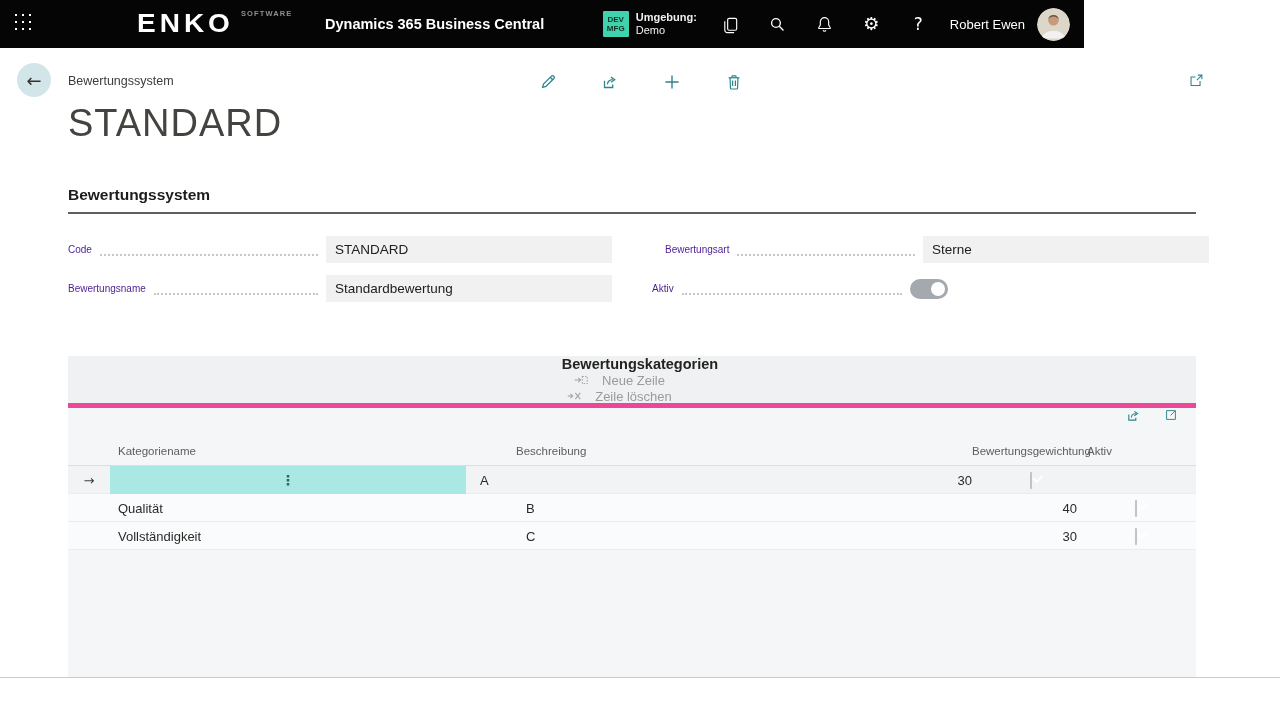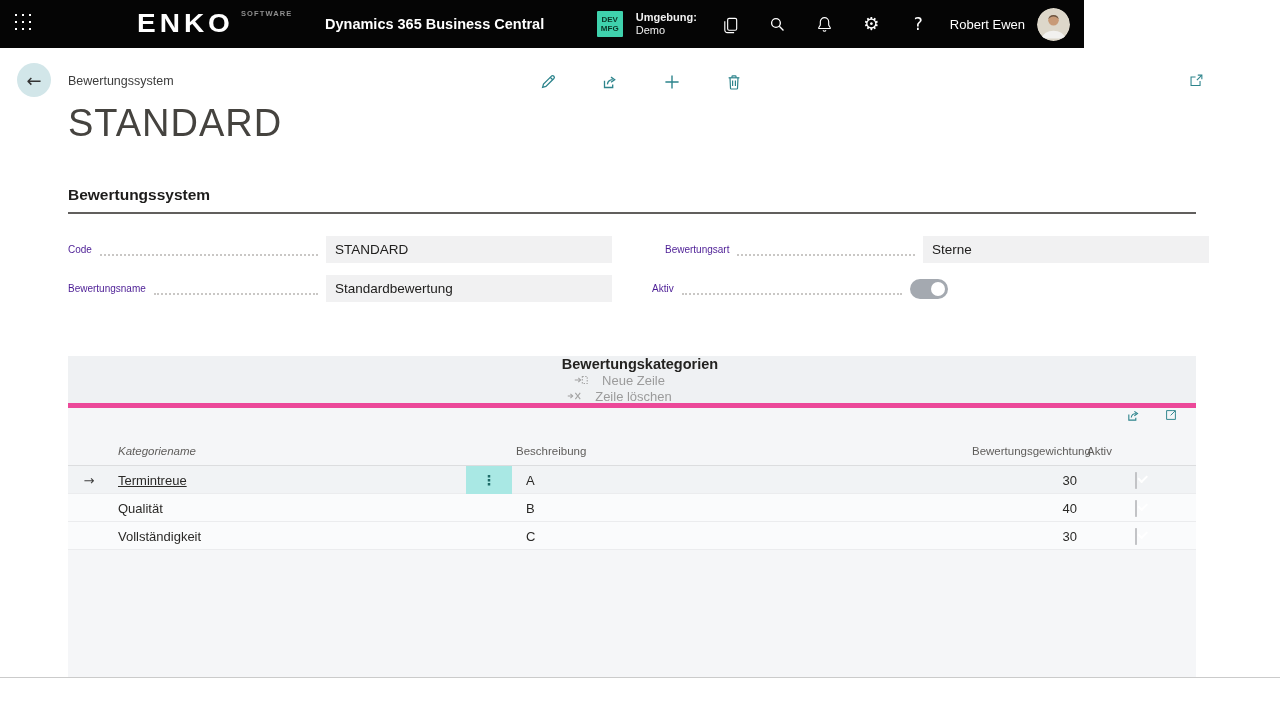--- a/index.html
+++ b/index.html
@@ -8,21 +8,21 @@
 
   
   .topbar{position:absolute;top:0;left:0;width:1084px;height:48px;background:#050505;display:flex;align-items:center;color:#fff;}
   .waffle{width:24px;height:24px;margin-left:13px;display:grid;grid-template-columns:repeat(3,6px);grid-template-rows:repeat(3,6px);gap:1px;cursor:pointer;}
   .waffle i{width:2.6px;height:2.6px;background:#fff;justify-self:center;align-self:center;}
   .logo{margin-left:100px;position:relative;width:152px;height:36px;}
   .logo-main{font-size:28px;font-weight:700;letter-spacing:4px;line-height:36px;display:inline-block;transform:scaleY(.94);color:#fff;}
   .logo-suffix{position:absolute;top:3px;left:104px;font-size:7.5px;font-weight:700;letter-spacing:1.1px;color:#8f8f8f;}
   .app-title{font-size:14.5px;font-weight:700;margin-left:36px;white-space:nowrap;}
   .tb-right{margin-left:auto;display:flex;align-items:center;height:100%;padding-right:8px;}
-  .env{display:flex;align-items:center;gap:13px;margin-right:10px;cursor:pointer;}
+  .env{display:flex;align-items:center;gap:7px;margin-right:10px;cursor:pointer;}
   .env-badge{width:26px;height:26px;background:var(--badge);color:#0b3526;font-size:8px;font-weight:700;display:flex;flex-direction:column;align-items:center;justify-content:center;line-height:9px;border-radius:1px;}
   .env-text{font-size:11px;line-height:13.5px;color:#f0f0f0;}
   .env-text .l1{font-weight:700;}
   .tb-icon{width:47px;height:48px;display:flex;align-items:center;justify-content:center;cursor:pointer;}
   .glyph{font-family:"DejaVu Sans",sans-serif;color:#fff;font-size:18px;line-height:1;}
   .glyph.help{font-size:17px;}
   .user-name{font-size:13px;margin:0 12px 0 8px;cursor:pointer;white-space:nowrap;}
   .avatar{width:33px;height:33px;border-radius:50%;overflow:hidden;margin-right:6px;cursor:pointer;flex:none;}
 
   
@@ -50,21 +50,21 @@
   .card{position:absolute;left:68px;top:356px;width:1128px;height:321px;background:#f5f6f8;}
   .card-header{height:52px;background:#eff1f3;display:flex;align-items:center;border-bottom:5px solid #ec4899;flex-direction:column;}
   .card-title{font-size:14.5px;font-weight:700;color:#242321;margin-left:16px;cursor:pointer;}
   .card-div{width:1px;height:18px;background:#cfcfcf;margin:0 16px 0 28px;}
   .gbtn{display:flex;align-items:center;gap:13px;color:#9b9b9b;font-size:13px;margin-right:26px;cursor:default;white-space:nowrap;}
   .card-hicons{margin-left:auto;display:flex;gap:16px;margin-right:14px;}
   .chi{width:22px;height:22px;display:flex;align-items:center;justify-content:center;cursor:pointer;}
 
   .t-head,.t-row{display:grid;grid-template-columns:42px 356px 46px 460px 105px 119px;align-items:center;}
   .t-head{height:30px;margin-top:28px;border-bottom:1px solid #dcdddf;font-size:11.5px;color:#5f5d5b;}
-  .th-name{padding-left:8px;cursor:pointer;font-style:italic;}
+  .th-name{padding-left:8px;cursor:pointer;}
   .th-desc{padding-left:4px;cursor:pointer;}
   .th-weight{text-align:right;padding-right:14px;cursor:pointer;}
   .th-active{padding-left:10px;cursor:pointer;}
   .t-row{height:28px;font-size:13px;color:#2b2a28;background:#fafbfc;border-bottom:1px solid #ebecee;}
   .t-row.sel{background:#f1f3f5;}
   .cell-marker{text-align:center;font-family:"DejaVu Sans",sans-serif;font-size:13px;color:#3f3f3f;}
   .cell-name{padding-left:8px;}
   .t-row.sel .cell-name .link{text-decoration:underline;cursor:pointer;}
   .cell-opt{height:28px;display:flex;align-items:center;justify-content:center;}
   .t-row.sel .cell-opt{background:var(--focus-cell);cursor:pointer;}
@@ -265,21 +265,20 @@
       <span></span>
       <span class="th-name">Kategoriename</span>
       <span></span>
       <span class="th-desc">Beschreibung</span>
       <span class="th-weight">Bewertungsgewichtung</span>
       <span class="th-active">Aktiv</span>
     </div>
 
     <div class="t-row sel">
       <span class="cell-marker">→</span>
-      <span class="cell-name"><span class="link">Termintreue</span></span>
       <span class="cell-opt">
         <span class="opt-dots">⋮</span>
       </span>
       <span class="cell-desc">A</span>
       <span class="cell-weight">30</span>
       <span class="cell-active"><span class="cbx checked"></span></span>
     </div>
 
     <div class="t-row">
       <span class="cell-marker"></span>

